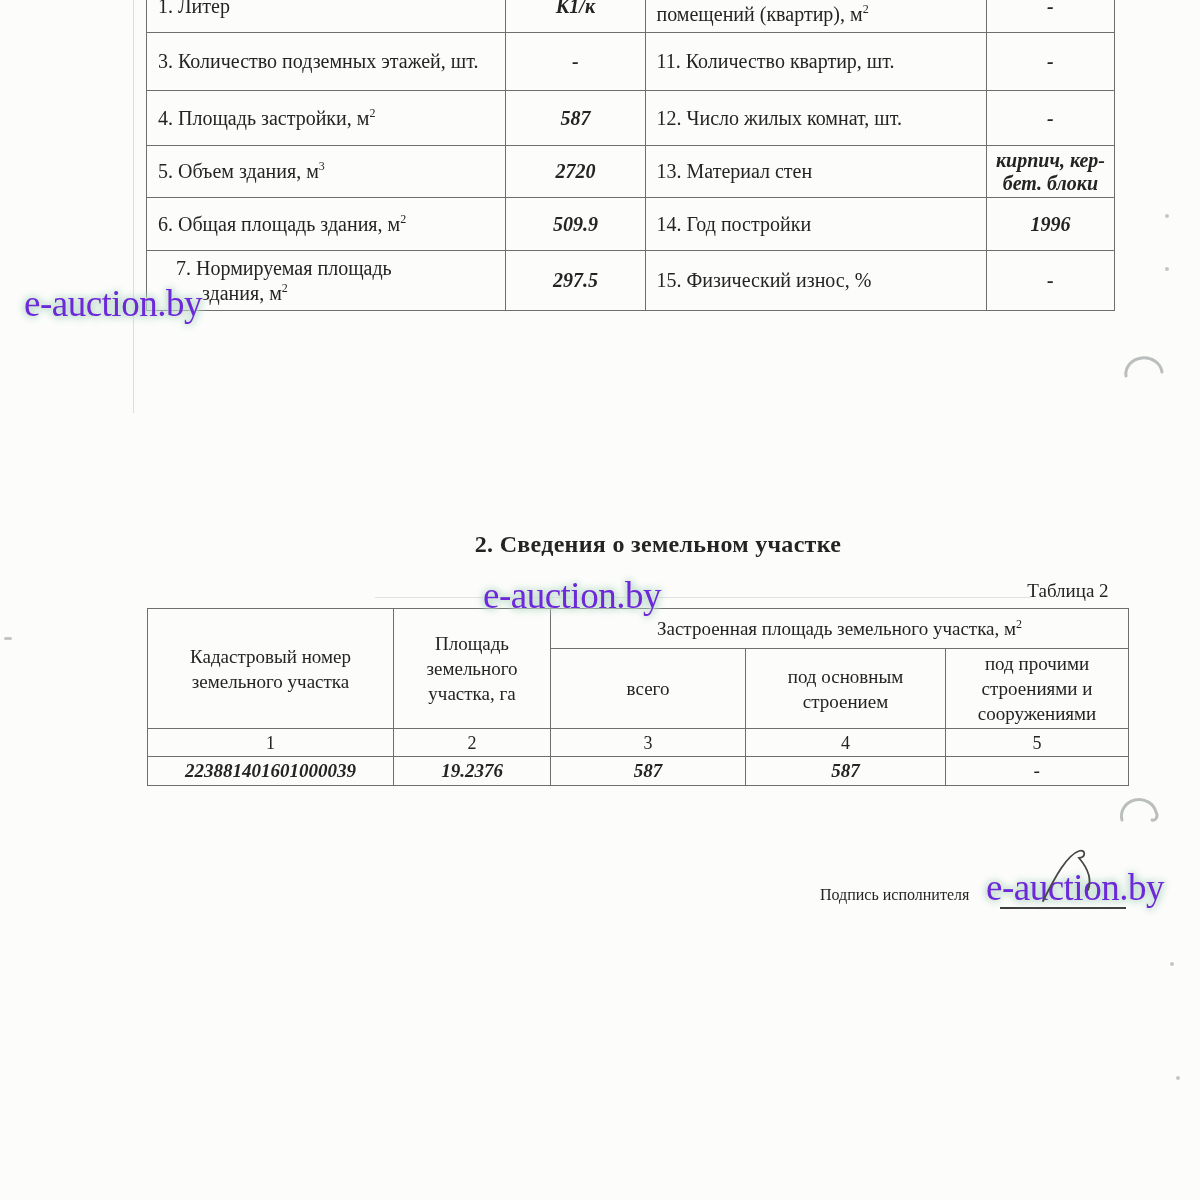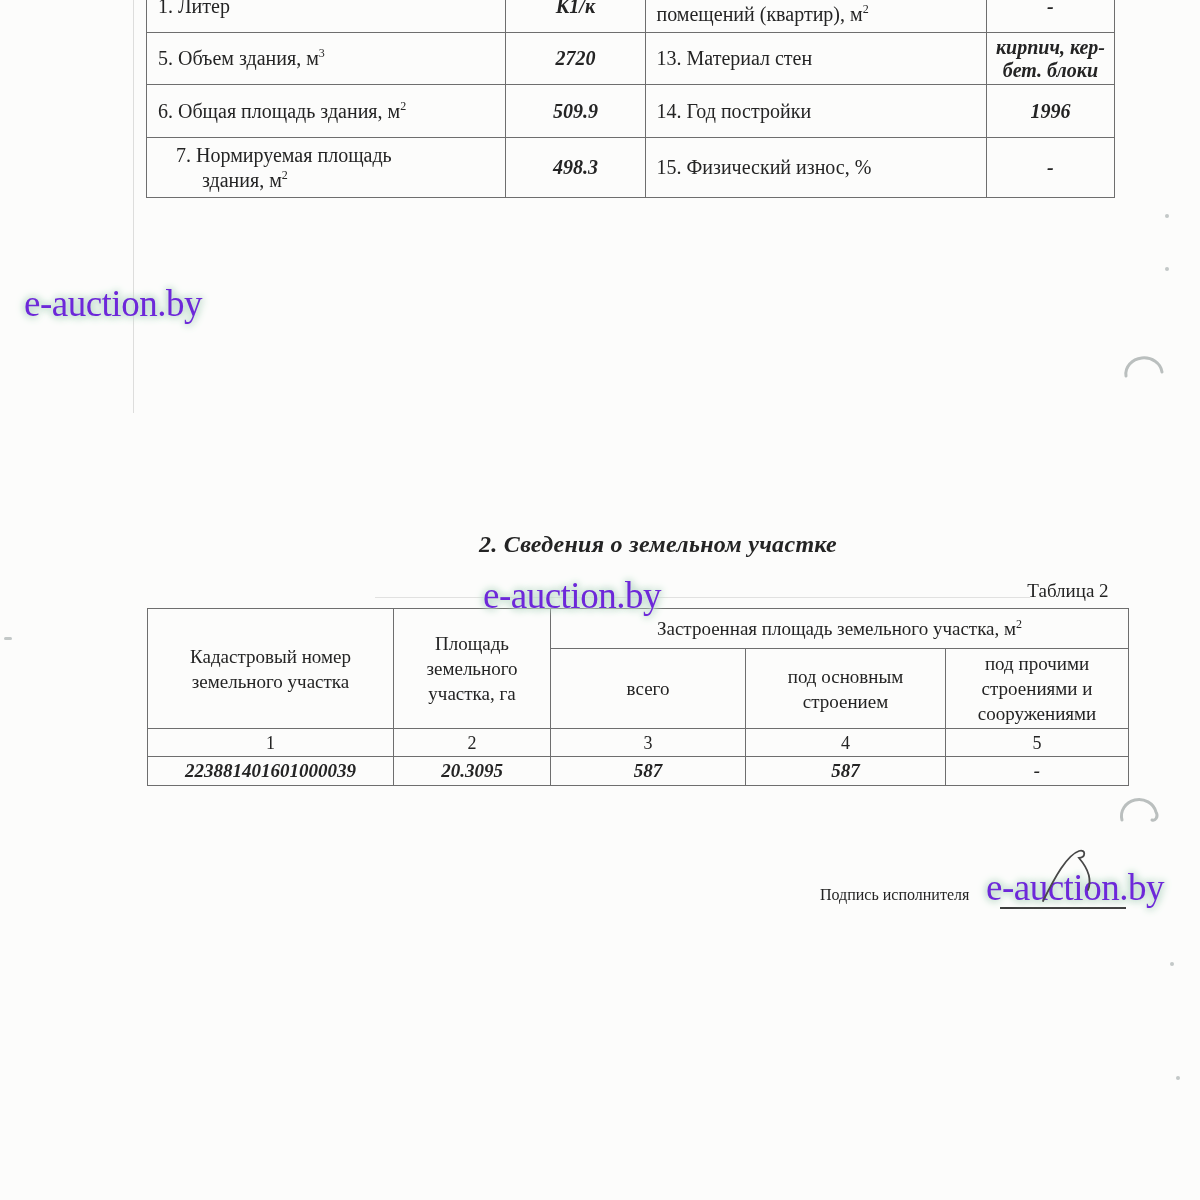--- a/index.html
+++ b/index.html
@@ -27,21 +27,21 @@
   .mw112{display:inline-block;max-width:112px;}
   sup{font-size:12px;line-height:0;}
   
   #table2{left:147px;top:608px;width:981px;position:absolute;z-index:2;}
   #table2 th{text-align:center;vertical-align:middle;font-size:19px;line-height:1.32;padding:2px 8px;}
   #table2 td{text-align:center;vertical-align:middle;padding:0 4px;}
   #table2 .nums td{font-size:18px;line-height:1;height:27px;}
   #table2 .datarow td{font-size:19px;font-weight:bold;font-style:italic;height:28px;text-align:center;}
   
   #section-title{left:158px;top:531px;width:1000px;text-align:center;
-    font-size:24px;font-weight:bold;letter-spacing:.3px;z-index:2;font-style:italic;}
+    font-size:24px;font-weight:bold;letter-spacing:.3px;z-index:2;}
   #table2-caption{left:1008px;top:580px;width:120px;text-align:center;font-size:19px;z-index:2;}
   #signature-label{left:820px;top:886px;font-size:16px;z-index:3;}
   #signature-line{left:1000px;top:907px;width:126px;height:0;border-top:2px solid #3c3c3c;z-index:4;}
   
   .wm{
     position:absolute;z-index:6;white-space:nowrap;
     font-family:"Liberation Serif","DejaVu Serif",serif;
     font-size:37px;letter-spacing:-.5px;color:#6d28d9;
     text-shadow:0 0 2px #d7ebdf,0 0 6px #bedccb,0 0 11px #b7d8c6,1px 1px 9px #bedccb;
   }
@@ -69,35 +69,47 @@
       <col style="width:341px">
       <col style="width:128px">
     </colgroup>
   <tbody>
       <tr style="height:52px">
     <td class="lbl"><span>1. Литер</span><sup></sup></td>
     <td class="val">К1/к</td>
     <td class="lbl vbot"><span>помещений (квартир), м</span><sup>2</sup></td>
     <td class="val">-</td>
   </tr>
+  <tr style="height:58px">
+    <td class="lbl"><span class="mw330">3. Количество подземных этажей, шт.</span></td>
+    <td class="val">-</td>
+    <td class="lbl"><span>11. Количество квартир, шт.</span></td>
+    <td class="val">-</td>
+  </tr>
+  <tr style="height:55px">
+    <td class="lbl"><span>4. Площадь застройки, м</span><sup>2</sup></td>
+    <td class="val">587</td>
+    <td class="lbl"><span>12. Число жилых комнат, шт.</span></td>
+    <td class="val">-</td>
+  </tr>
   <tr style="height:52px">
     <td class="lbl"><span>5. Объем здания, м</span><sup>3</sup></td>
     <td class="val">2720</td>
     <td class="lbl"><span>13. Материал стен</span></td>
     <td class="val"><span class="mw112">кирпич, кер-бет. блоки</span></td>
   </tr>
   <tr style="height:53px">
     <td class="lbl"><span>6. Общая площадь здания, м</span><sup>2</sup></td>
     <td class="val">509.9</td>
     <td class="lbl"><span>14. Год постройки</span></td>
     <td class="val">1996</td>
   </tr>
   <tr style="height:60px">
     <td class="lbl"><span class="hang mw235"><span>7. Нормируемая площадь здания, м</span><sup>2</sup></span></td>
-    <td class="val">498.3</td>
+    <td class="val">297.5</td>
     <td class="lbl"><span>15. Физический износ, %</span></td>
     <td class="val">-</td>
   </tr>
 </tbody>
   </table>
 
 <div id="wm-left" class="wm">e-auction.by</div>
 <div id="wm-center" class="wm">e-auction.by</div>
 <div id="wm-bottom" class="wm">e-auction.by</div>
 
@@ -125,21 +137,21 @@
   </tr>
   <tr class="nums">
     <td>1</td>
     <td>2</td>
     <td>3</td>
     <td>4</td>
     <td>5</td>
   </tr>
   <tr class="datarow">
     <td>223881401601000039</td>
-    <td>20.3095</td>
+    <td>19.2376</td>
     <td>587</td>
     <td>587</td>
     <td>-</td>
   </tr>
 </tbody>
   </table>
 
 <div id="signature-label" class="abs">Подпись исполнителя</div>
 <div id="signature-line" class="abs"></div>
 <svg id="sig-stroke" class="abs" width="72" height="64" viewBox="0 0 72 64">

